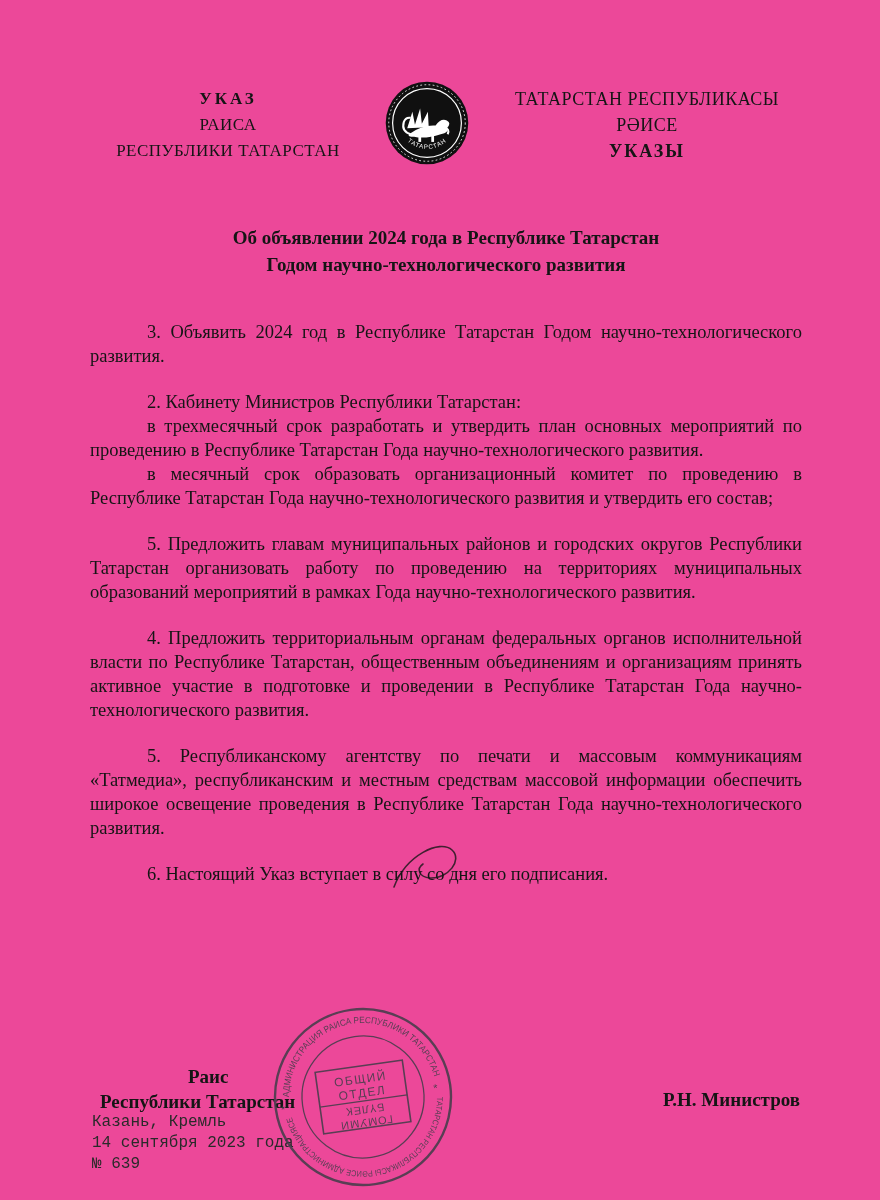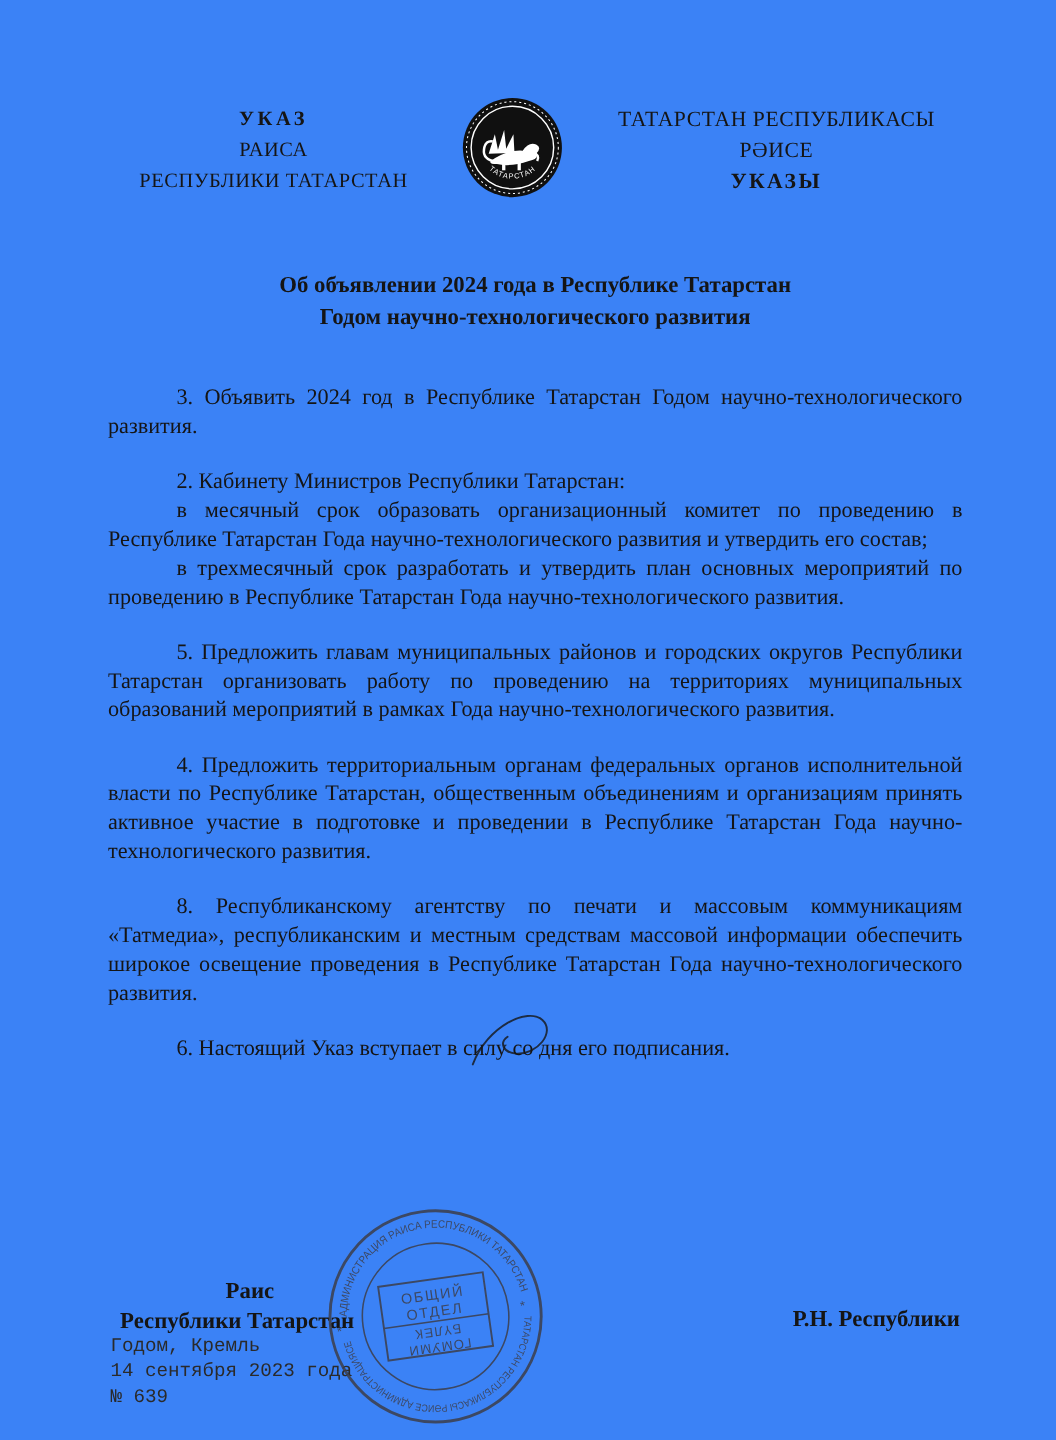--- a/index.html
+++ b/index.html
@@ -1,20 +1,20 @@
 <!DOCTYPE html>
 <html lang="ru"><head>
 <meta charset="utf-8">
 <style>
   html,body{margin:0;padding:0;background:#9a9a9a;}
   body{display:flex;justify-content:center;}
   .page{
     position:relative;
     width:880px;height:1200px;
-    background:#3b82f6;
+    background:#ec4899;
     color:#151515;
     font-family:"Liberation Serif", serif;
     overflow:hidden;
   }
   
   .header{display:flex;align-items:flex-start;padding:86px 74px 0 90px;}
   .h-left{width:276px;text-align:center;font-size:17px;line-height:26px;letter-spacing:.5px;}
   .h-left .l1{font-weight:bold;letter-spacing:3px;}
   .h-right{width:318px;text-align:center;font-size:18px;line-height:26px;letter-spacing:.5px;}
   .h-right .l3{font-weight:bold;letter-spacing:2px;}
@@ -82,54 +82,54 @@
 
   <div class="doc-body">
 
 
     <div class="group">
       <p>3. Объявить 2024 год в Республике Татарстан Годом научно-технологического развития.</p>
     </div>
 
     <div class="group">
       <p>2. Кабинету Министров Республики Татарстан:</p>
+      <p>в трехмесячный срок разработать и утвердить план основных мероприятий по проведению в Республике Татарстан Года научно-технологического развития.</p>
       <p>в месячный срок образовать организационный комитет по проведению в Республике Татарстан Года научно-технологического развития и утвердить его состав;</p>
-      <p>в трехмесячный срок разработать и утвердить план основных мероприятий по проведению в Республике Татарстан Года научно-технологического развития.</p>
     </div>
 
     <div class="group">
       <p>5. Предложить главам муниципальных районов и городских округов Республики Татарстан организовать работу по проведению на территориях муниципальных образований мероприятий в рамках Года научно-технологического развития.</p>
     </div>
 
     <div class="group">
       <p>4. Предложить территориальным органам федеральных органов исполнительной власти по Республике Татарстан, общественным объединениям и организациям принять активное участие в подготовке и проведении в Республике Татарстан Года научно-технологического развития.</p>
     </div>
 
     <div class="group">
-      <p>8. Республиканскому агентству по печати и массовым коммуникациям «Татмедиа», республиканским и местным средствам массовой информации обеспечить широкое освещение проведения в Республике Татарстан Года научно-технологического развития.</p>
+      <p>5. Республиканскому агентству по печати и массовым коммуникациям «Татмедиа», республиканским и местным средствам массовой информации обеспечить широкое освещение проведения в Республике Татарстан Года научно-технологического развития.</p>
     </div>
 
     <div class="group group-last">
       <p>6. Настоящий Указ вступает в силу со дня его подписания.</p>
 
       <svg class="pen-mark" width="120" height="64" viewBox="0 0 120 64" aria-hidden="true">
         <path d="M6,52 C18,20 52,4 64,15 C75,25 60,44 42,43 C31,42 28,34 35,29" stroke="#161616" stroke-width="1.6" fill="none" opacity="0.8" stroke-linecap="round"></path>
       </svg>
     </div>
 
   </div>
 
   <div class="sign-left">
     <div class="s1">Раис</div>
     <div class="s2">Республики Татарстан</div>
   </div>
-  <div class="sign-right">Р.Н. Республики</div>
+  <div class="sign-right">Р.Н. Министров</div>
 
   <div class="issue">
-    <div>Годом, Кремль</div>
+    <div>Казань, Кремль</div>
     <div>14 сентября 2023 года</div>
     <div>№ 639</div>
   </div>
 
   <div class="stamp">
     <svg width="190" height="190" viewBox="0 0 190 190" aria-hidden="true">
       <g transform="rotate(-8 95 95)">
         <circle cx="95" cy="95" r="88" fill="none" stroke="#3d3d47" stroke-width="2.4"></circle>
         <circle cx="95" cy="95" r="61" fill="none" stroke="#3d3d47" stroke-width="1.3"></circle>
         <path id="stamp-arc-top" d="M 21 95 A 74 74 0 0 1 169 95" fill="none"></path>

